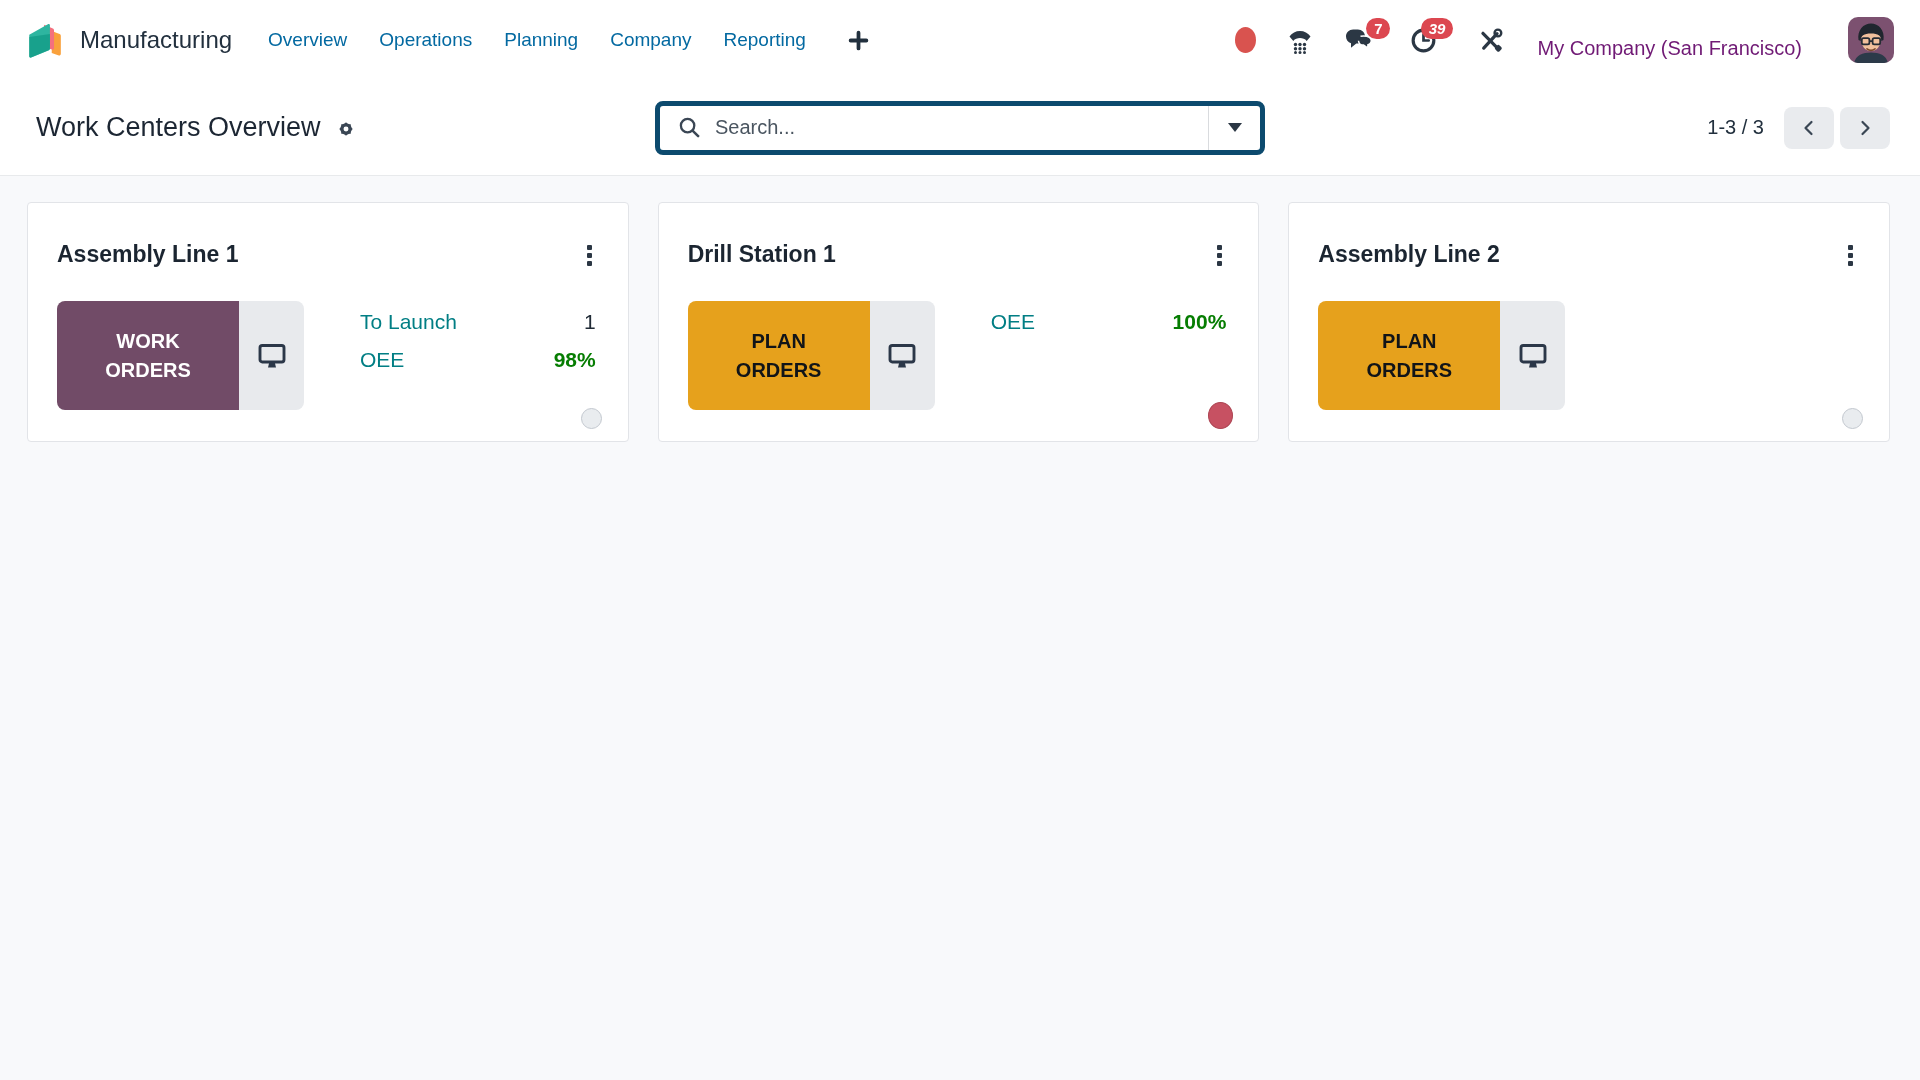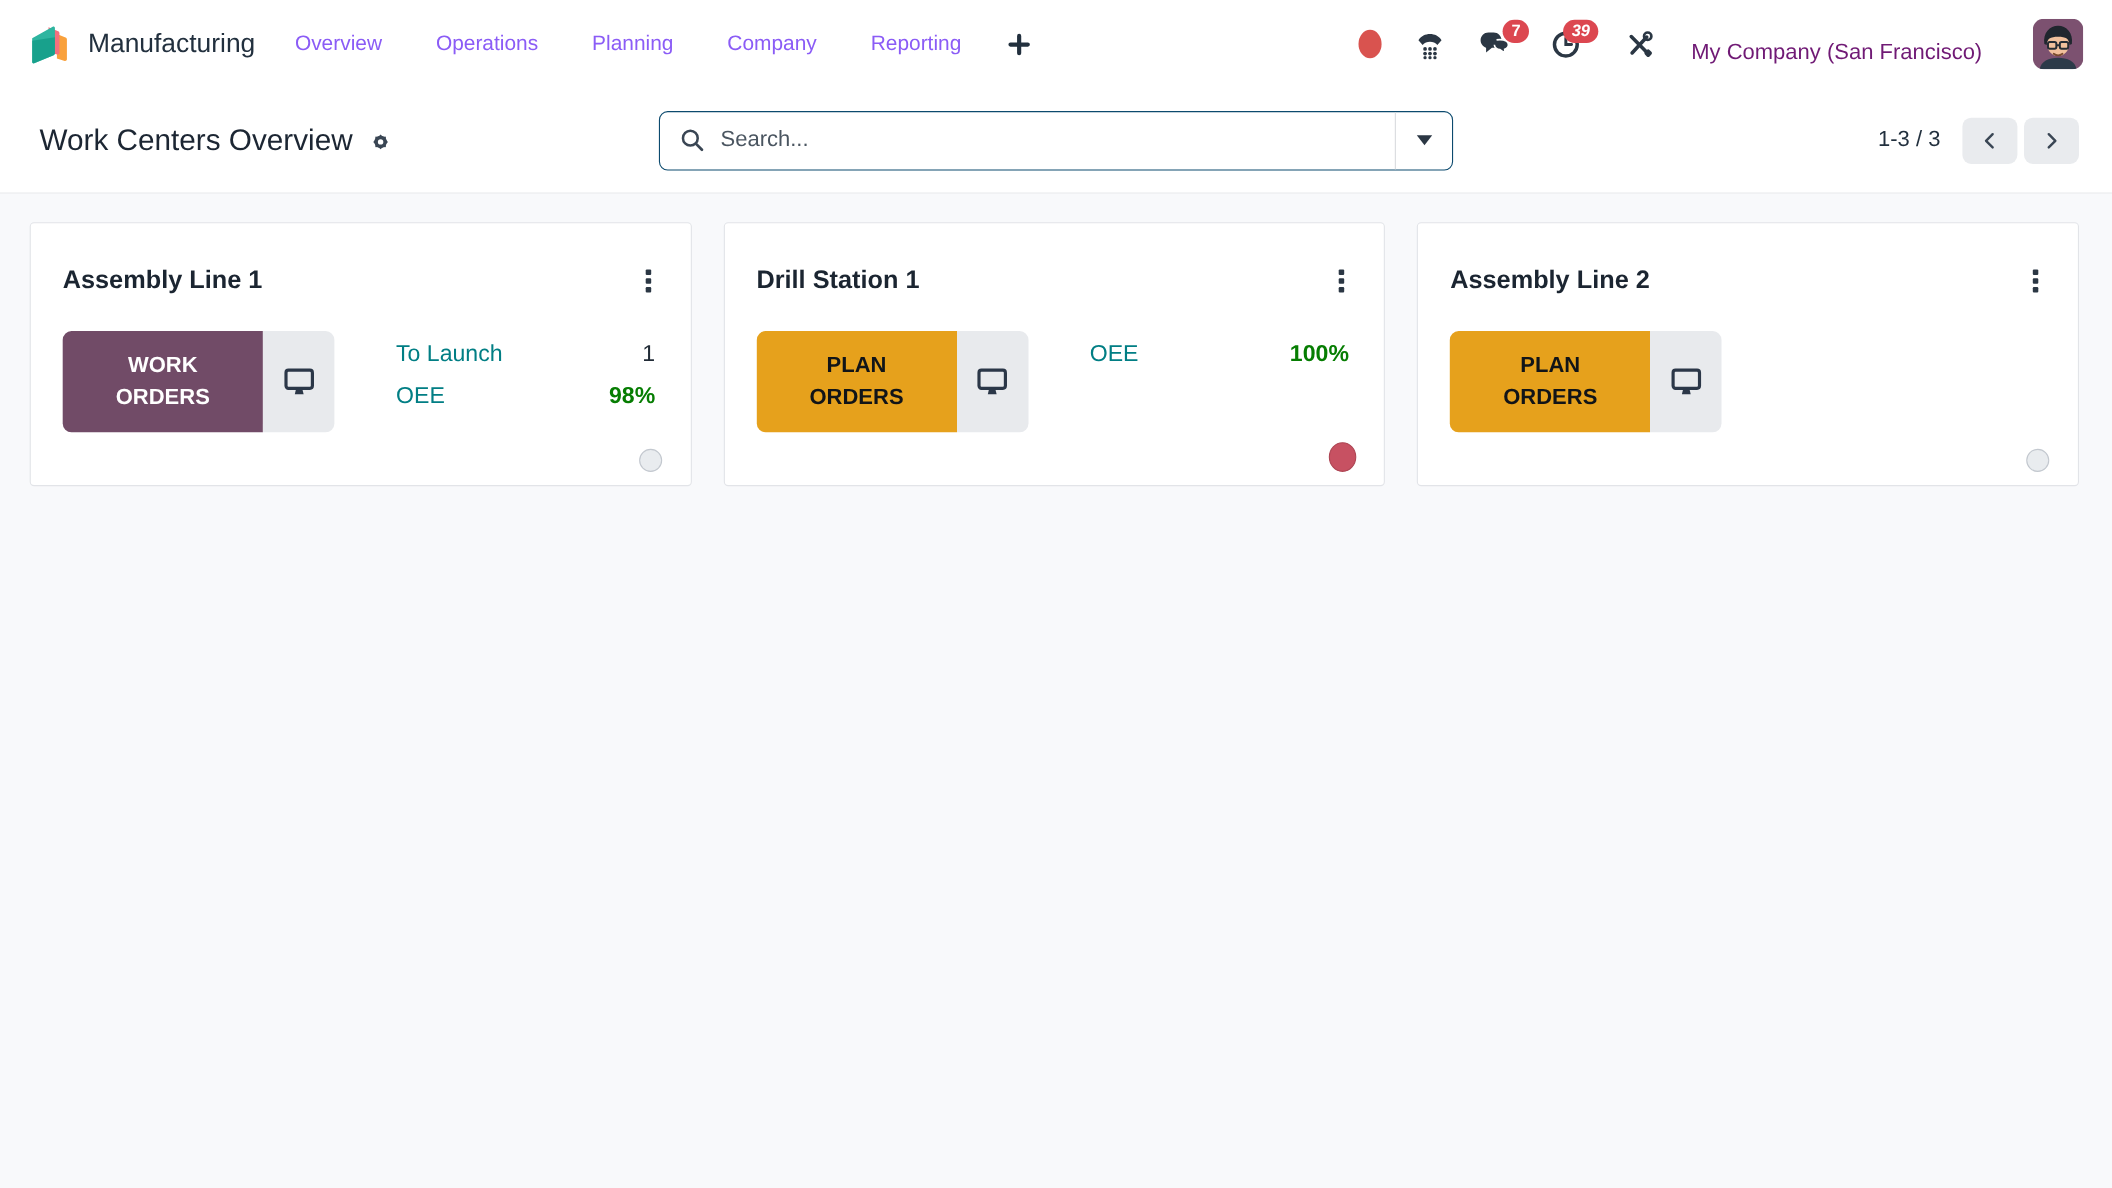--- a/index.html
+++ b/index.html
@@ -12,21 +12,21 @@
   }
 
   
   .topbar {
     height:80px; background:#ffffff;
     display:flex; align-items:center;
     padding:0 26px 0 24px;
   }
   .brand { display:flex; align-items:center; gap:12px; margin-right:34px; cursor:pointer; }
   .brand-name { font-size:24px; font-weight:500; color:#22303e; }
-  .nav-items { display:flex; align-items:center; gap:45px; font-size:19px; color:#8b5cf6; }
+  .nav-items { display:flex; align-items:center; gap:28px; font-size:19px; color:#0369a1; }
   .nav-item { cursor:pointer; padding:6px 2px; }
   .nav-plus { margin-left:40px; display:flex; align-items:center; cursor:pointer; }
   .top-spacer { flex:1; }
   .systray { display:flex; align-items:center; gap:30px; }
   .tray-icon { position:relative; display:flex; align-items:center; cursor:pointer; }
   .record-dot { width:21px; height:26px; border-radius:50%; background:#d9534f; }
   .badge {
     position:absolute; top:-9px; right:-16px;
     background:#dc4750; color:#fff; font-size:15px; font-weight:700;
     padding:2px 8px; border-radius:11px; line-height:17px;
@@ -39,22 +39,22 @@
     position:relative; height:96px; background:#ffffff;
     display:flex; align-items:center; padding:0 30px 0 36px;
     border-bottom:1px solid #e8eaec;
   }
   .cp-title-wrap { display:flex; align-items:center; gap:14px; }
   .cp-title { font-size:27px; color:#1c2633; font-weight:400; }
   .gear-btn { display:flex; align-items:center; cursor:pointer; margin-top:3px; }
 
   .search-box {
     position:absolute; left:50%; transform:translateX(-50%);
-    width:722px; height:54px; background:#fff;
-    border:1px solid #0c4a6e; border-radius:8px;
+    width:610px; height:54px; background:#fff;
+    border:5px solid #0c4a6e; border-radius:8px;
     display:flex; align-items:center;
   }
   .search-main { flex:1; display:flex; align-items:center; gap:14px; padding:0 10px 0 18px; }
   .search-input {
     flex:1; border:none; outline:none; font-size:20px;
     font-family:"Liberation Sans","DejaVu Sans",sans-serif; color:#32404e; background:transparent;
   }
   .search-input::placeholder { color:#4a5560; opacity:1; }
   .search-caret {
     width:52px; height:100%; border-left:1px solid #d9dbde;
@@ -79,21 +79,21 @@
   .card {
     position:relative; background:#fff; border:1px solid #e2e4e8; border-radius:4px;
     height:240px; padding:26px 30px 0 29px;
   }
   .card-head { display:flex; justify-content:space-between; align-items:flex-start;margin-top:12px; }
   .card-title { font-size:23px; font-weight:700; color:#1b2531; }
   .kebab { display:flex; flex-direction:column; gap:3px; padding:4px 6px; cursor:pointer; }
   .kebab span { width:5px; height:5px; background:#2b3744; border-radius:1px; }
 
   .card-body { display:flex; margin-top:31px; }
-  .btn-group { display:flex; height:92px; flex:none; }
+  .btn-group { display:flex; height:109px; flex:none; }
   .kbtn {
     width:182px; border:none; border-radius:8px 0 0 8px; cursor:pointer;
     font-family:"Liberation Sans","DejaVu Sans",sans-serif;
     font-size:20px; font-weight:700; line-height:1.45;
     display:flex; align-items:center; justify-content:center; text-align:center; padding:0 24px;
   }
   .kbtn.primary { background:#714b67; color:#ffffff; }
   .kbtn.warning { background:#e6a11c; color:#111418; }
   .monitor-btn {
     width:65px; background:#e8eaed; border:none; border-radius:0 8px 8px 0;

